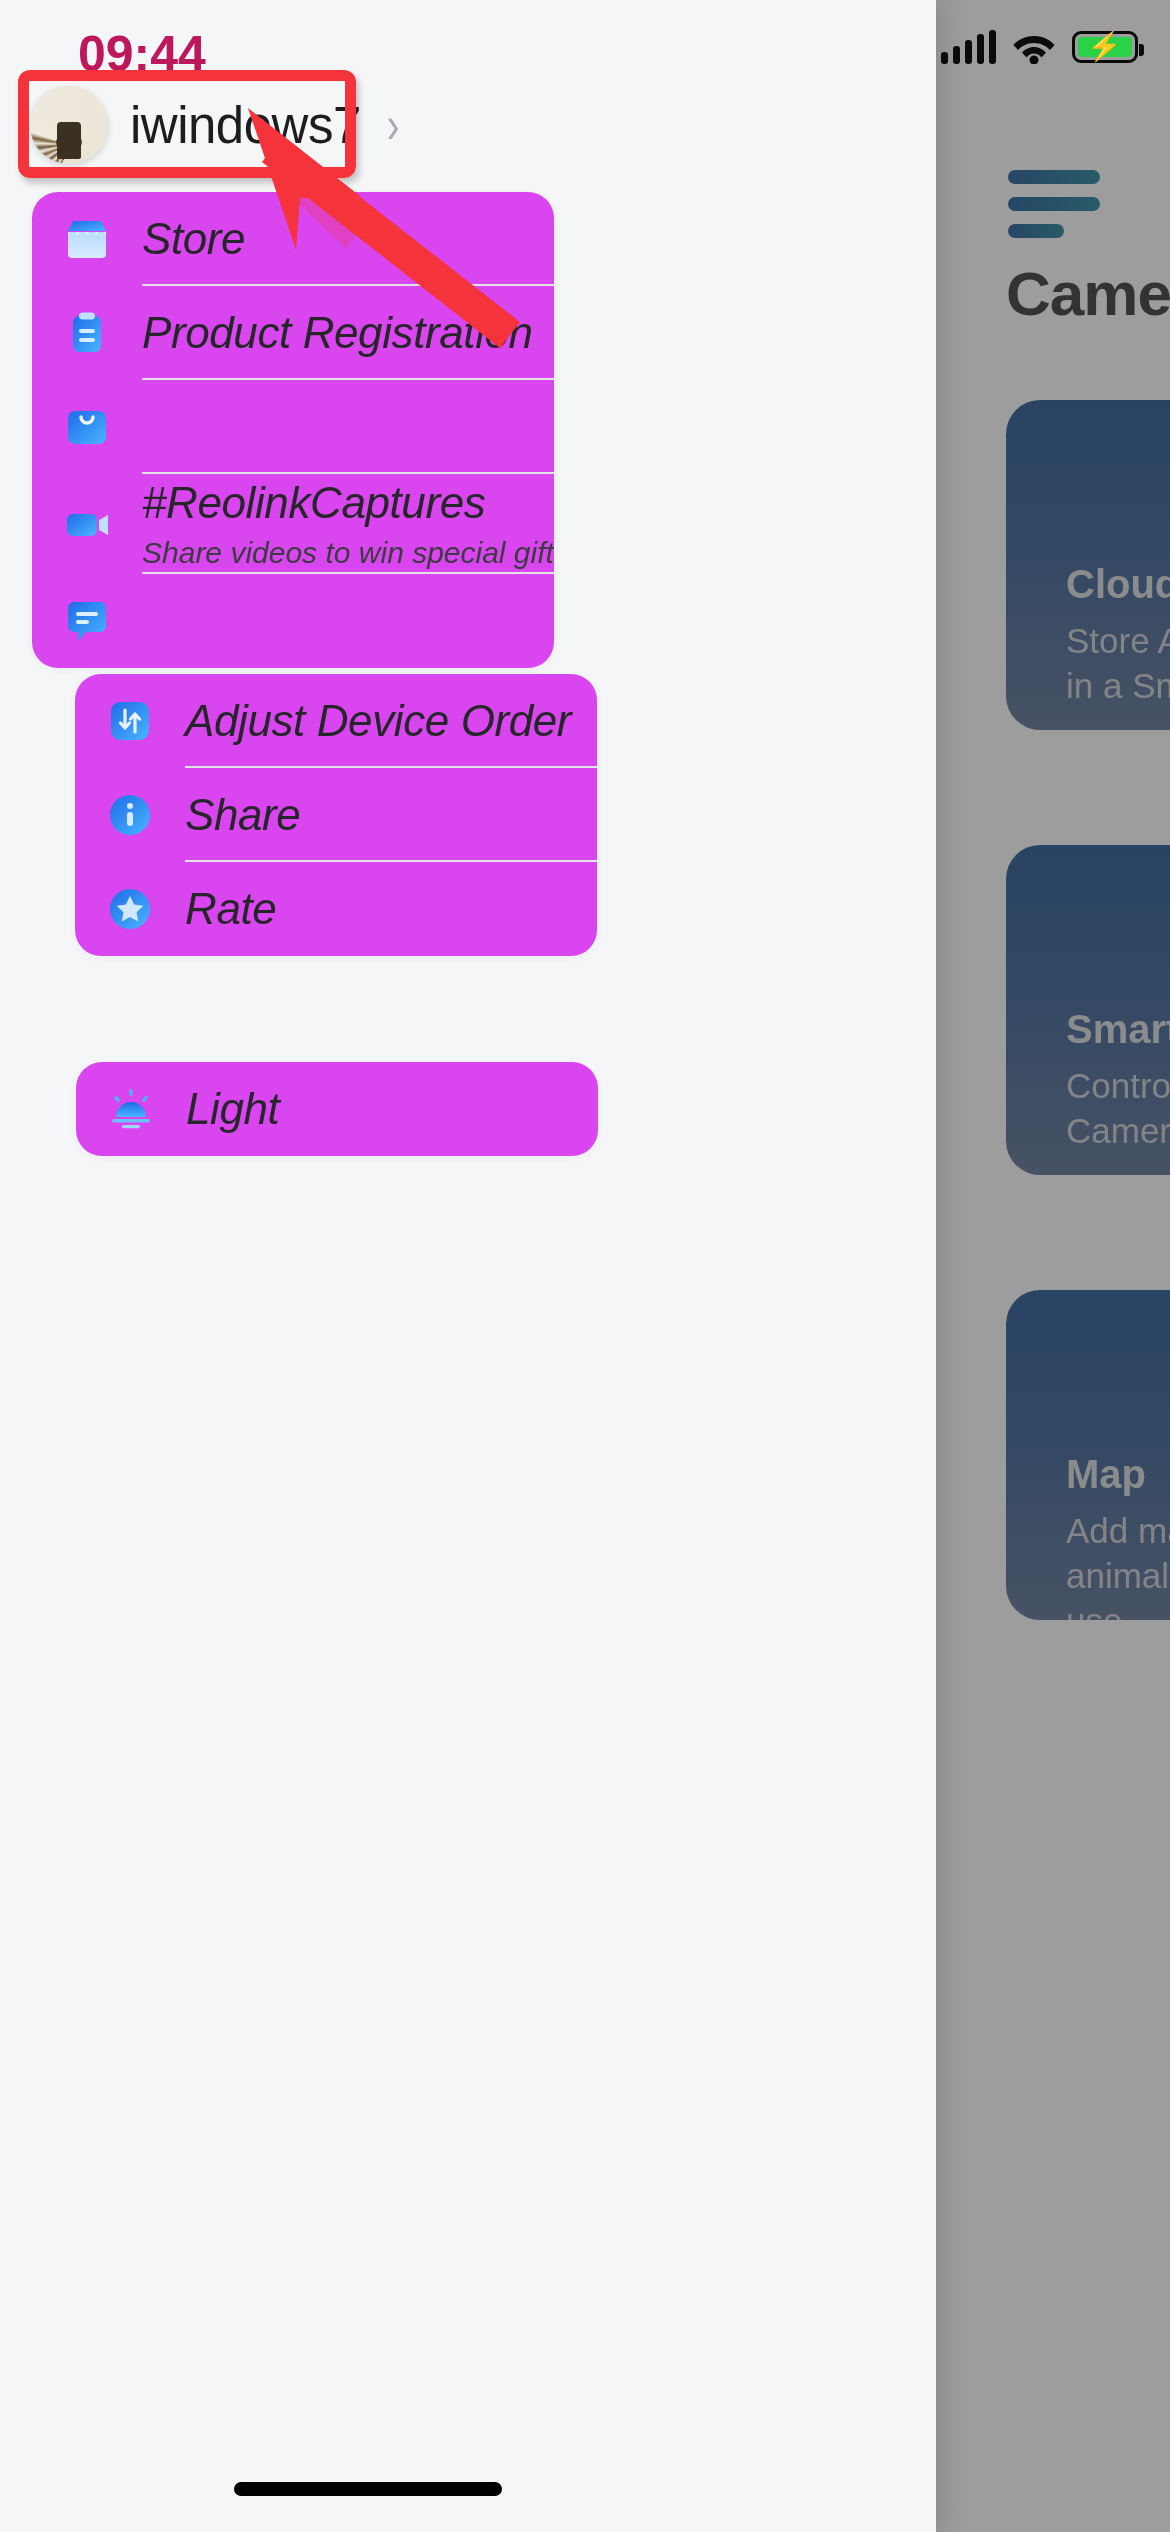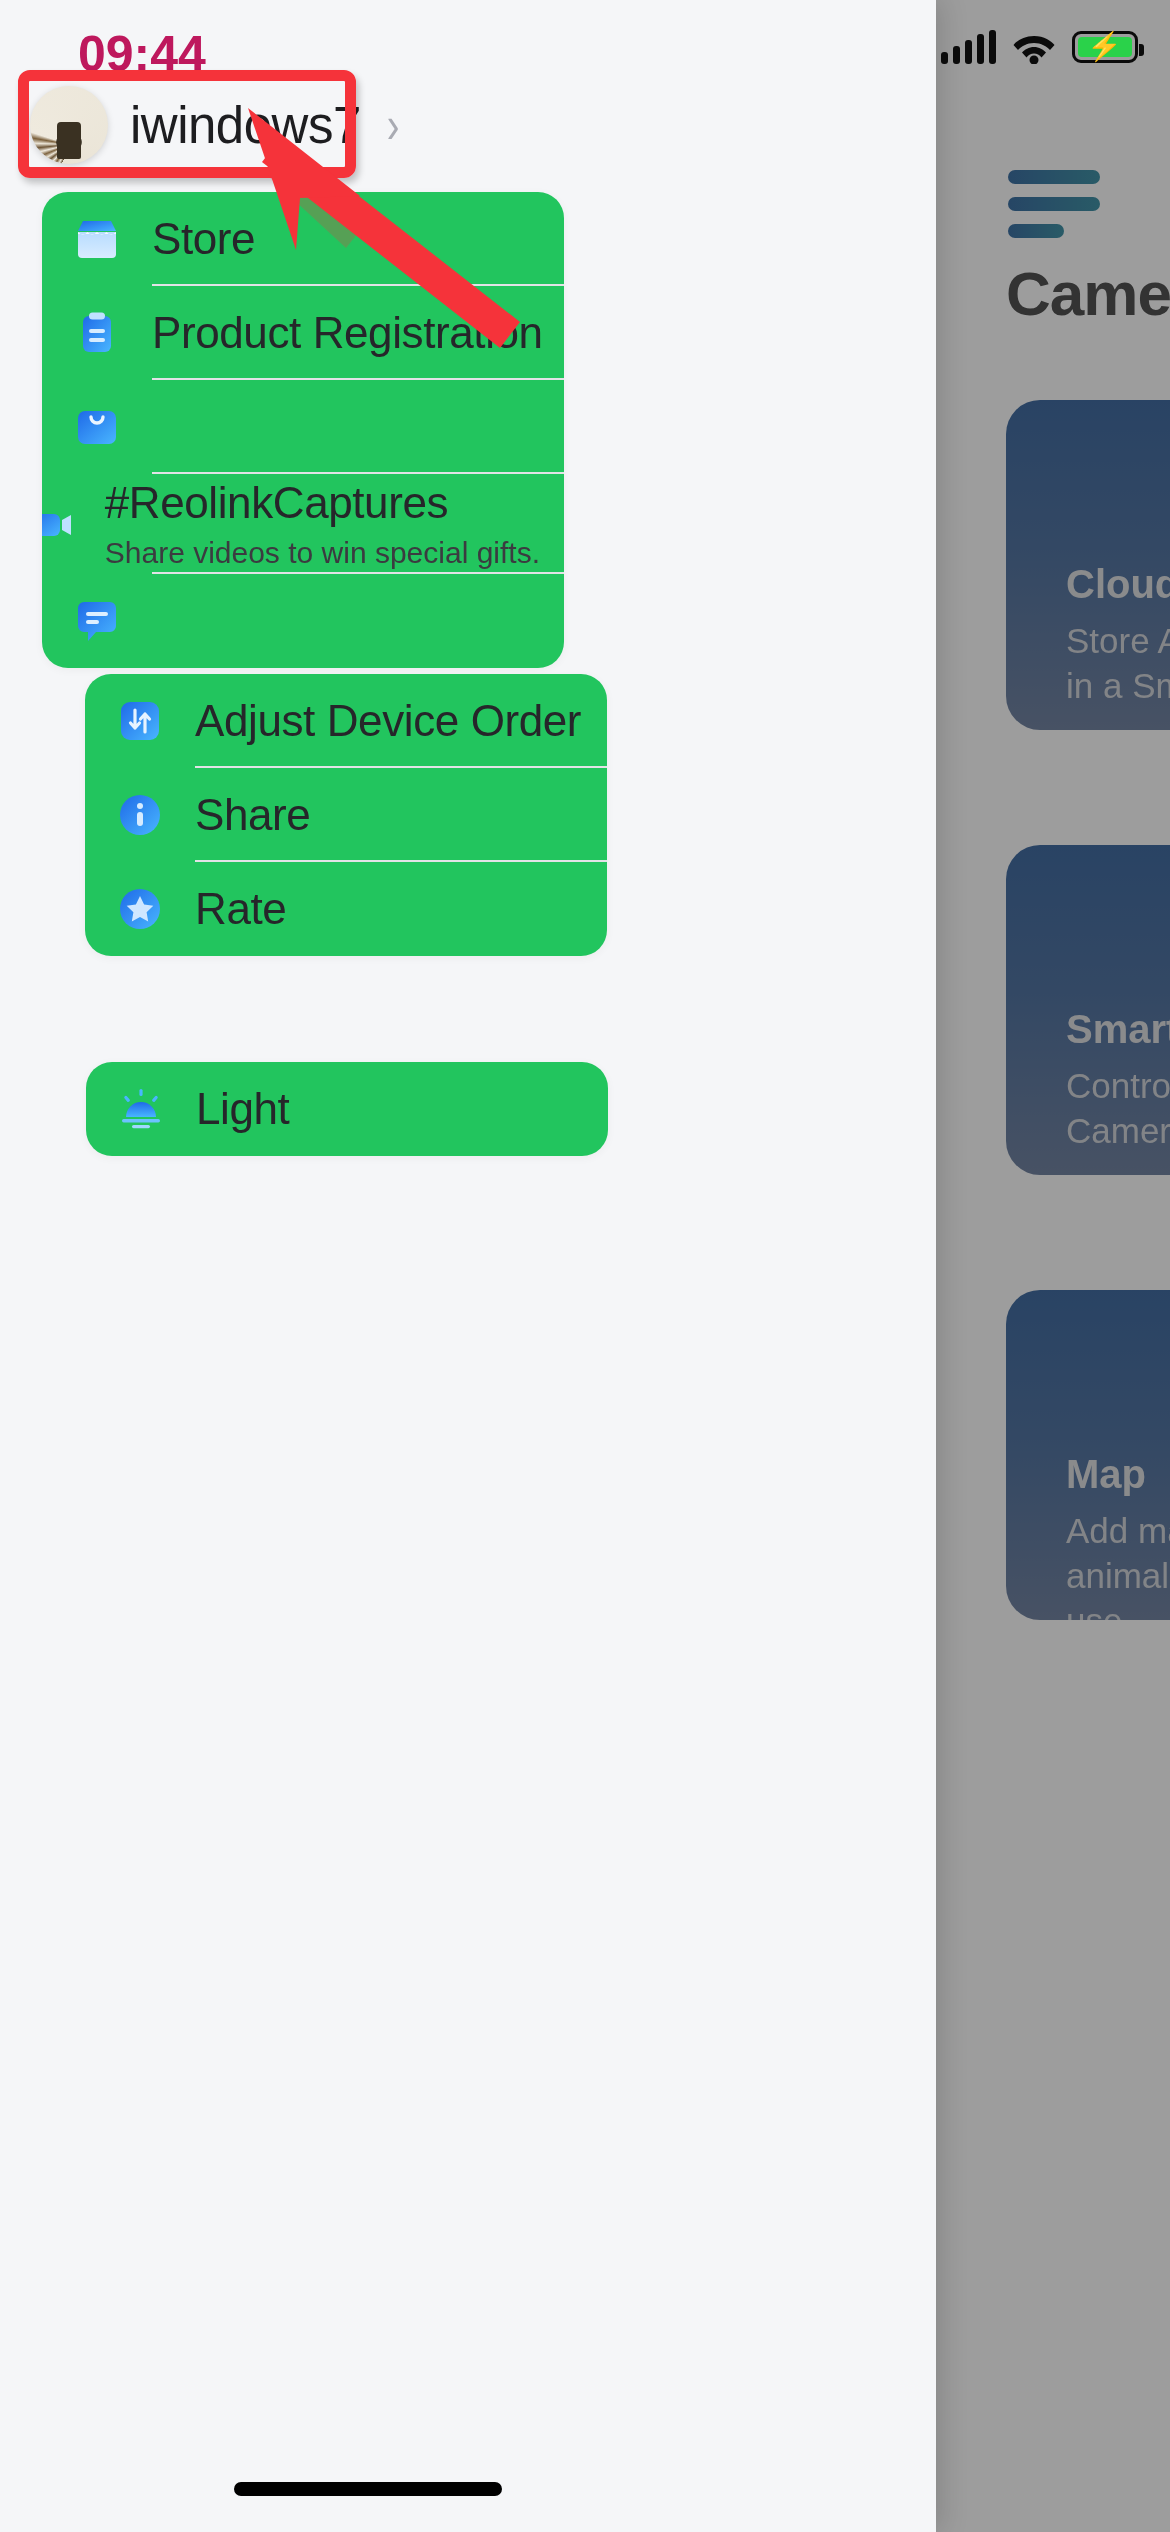--- a/index.html
+++ b/index.html
@@ -164,35 +164,36 @@
   #profile-chevron {
     font-size:38px; color:#a9abb3; font-weight:300;
     line-height:1; margin-left:4px; transform:scaleY(1.35);
   }
 
   
   #pointer-arrow { position:absolute; left:0; top:0; width:936px; height:600px; z-index:31; pointer-events:none; }
 
   
   .card {
-    position:absolute; left:42px; width:522px;
-    background:#22c55e; border-radius:26px;
+    position:absolute; left:32px; width:522px;
+    background:#d946ef; border-radius:26px;
     box-shadow:0 2px 10px rgba(0,0,0,0.045);
     overflow:hidden;
+    font-style:italic;
   }
   #card-0 { top:192px; }
   #card-1 { top:674px;margin-left:43px; }
   #card-2 { top:1062px;margin-left:44px; }
 
   .row {
     position:relative;
     display:flex; align-items:center;
     min-height:94px; padding:0 24px 0 32px;
   }
-  .row.with-sub { min-height:100px;justify-content:flex-end; }
+  .row.with-sub { min-height:100px; }
   .row .divider {
     position:absolute; left:110px; right:0; bottom:0;
     height:2px; background:#e2e3e6;
   }
   .row:last-child .divider { display:none; }
 
   .row-icon {
     flex:0 0 auto;
     width:46px; height:46px; margin-right:32px;
     position:relative;

